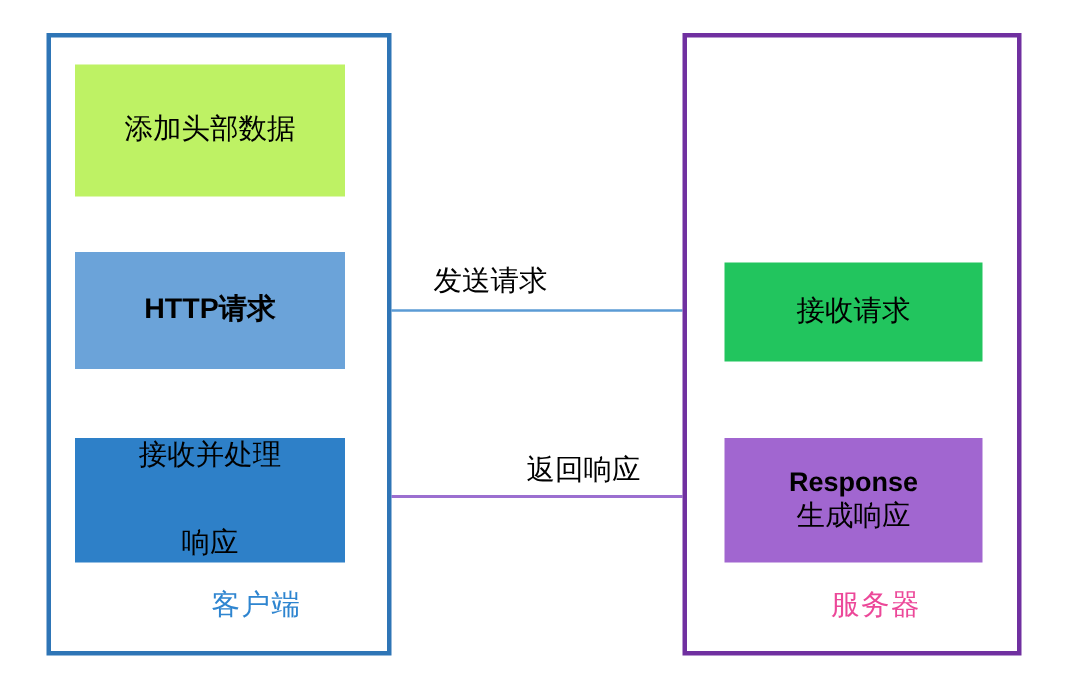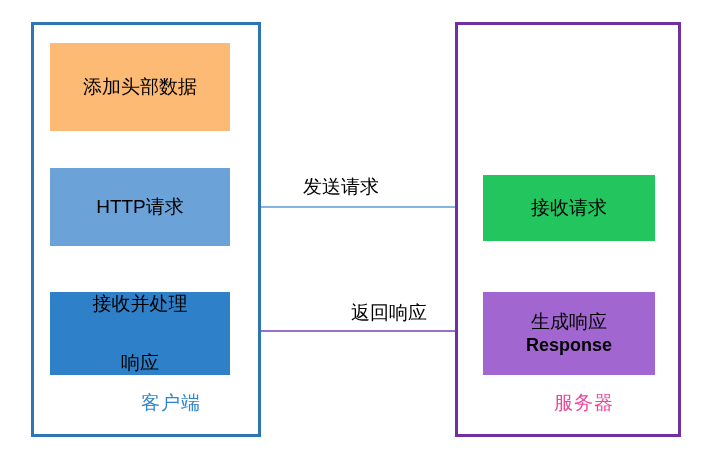--- a/index.html
+++ b/index.html
@@ -65,32 +65,32 @@
   }
   .node-line {
     display: block;
   }
   .node-header {
     font-size: 19px;
     font-weight: 400;
   }
   .node-strong {
     font-size: 19px;
-    font-weight: 400;
+    font-weight: 700;
   }
   .node-strong-sub {
     font-size: 18px;
     font-weight: 700;
   }
 
   
   .node-add-header {
     left: 50px; top: 43px;
     width: 180px; height: 88px;
-    background: #fdba74;
+    background: #bef264;
   }
   .node-http-request {
     left: 50px; top: 168px;
     width: 180px; height: 78px;
     background: #6ba3d9;
   }
   .node-receive-process {
     left: 50px; top: 292px;
     width: 180px; height: 83px;
     background: #2e80c8;
@@ -109,21 +109,21 @@
     background: #a166d0;
   }
 
   .edge-label {
     position: absolute;
     font-size: 19px;
     color: #000000;
     white-space: nowrap;
   }
   .edge-label-send {
-    left: 303px; top: 174px;
+    left: 289px; top: 174px;
   }
   .edge-label-return {
     left: 303px; top: 300px; margin-left: 48px;
   }
 </style>
 </head>
 <body>
 
 <svg id="diagram-canvas" viewBox="0 0 719 464" xmlns="http://www.w3.org/2000/svg">
   <defs>
@@ -166,19 +166,19 @@
 <div class="node node-receive-process">
   <span class="node-line node-header">接收并处理</span>
   <span class="node-line node-header">响应</span>
 </div>
 
 <div class="node node-receive-request">
   <span class="node-line node-header">接收请求</span>
 </div>
 
 <div class="node node-generate-response">
+  <span class="node-line node-strong-sub">Response</span>
   <span class="node-line node-header">生成响应</span>
-  <span class="node-line node-strong-sub">Response</span>
 </div>
 
 <div class="edge-label edge-label-send">发送请求</div>
 
 <div class="edge-label edge-label-return">返回响应</div>
 
 </body></html>

